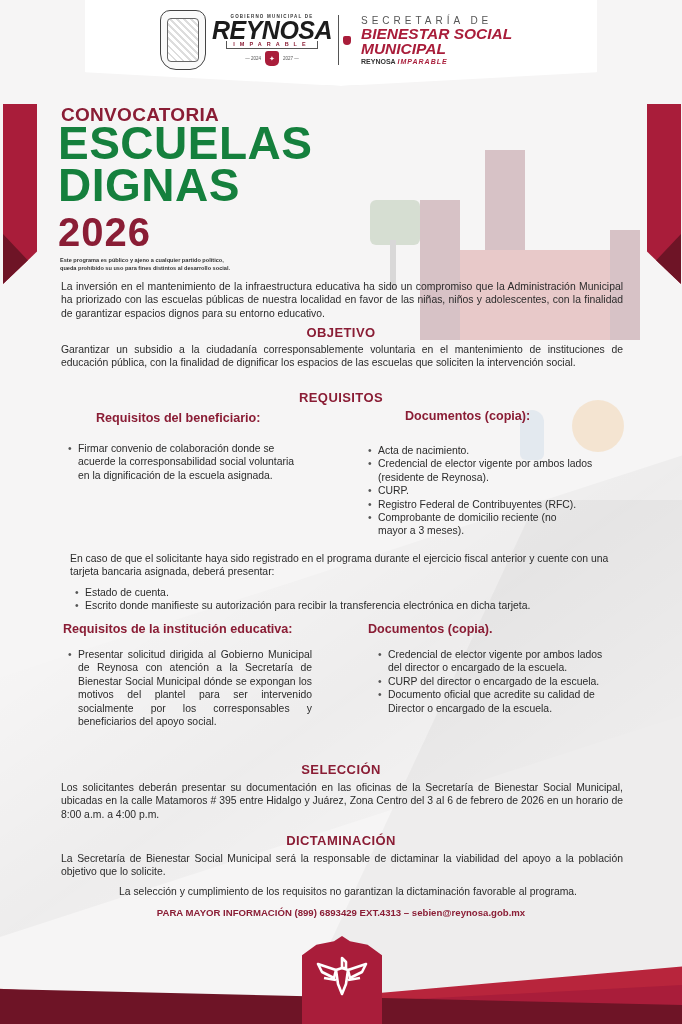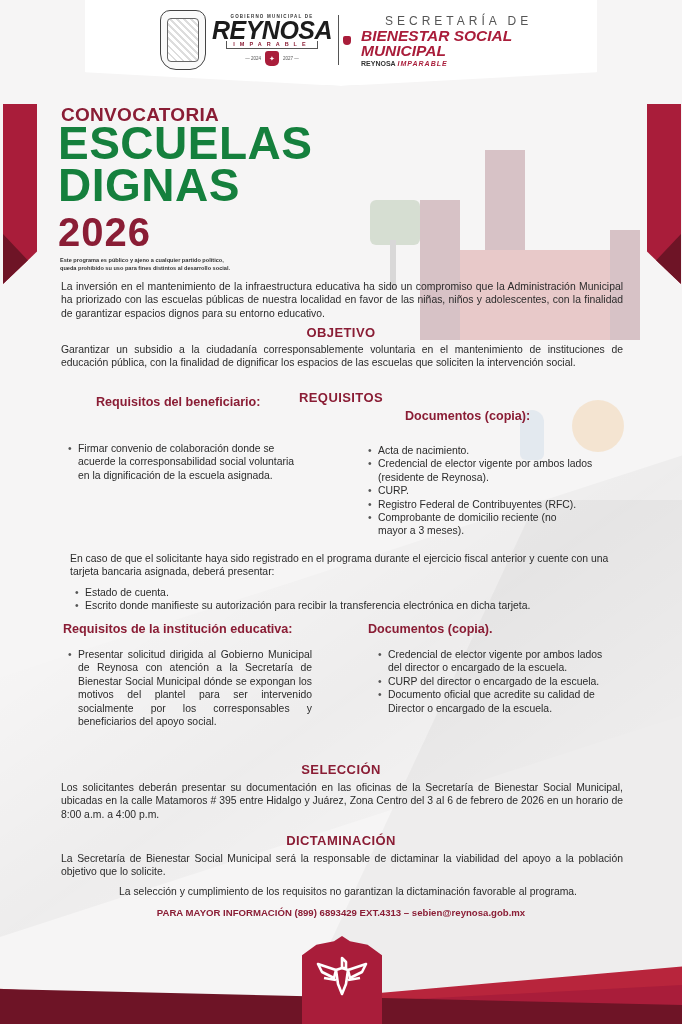--- a/index.html
+++ b/index.html
@@ -29,21 +29,21 @@
     .crest-inner { width: 32px; height: 44px; border: 1px solid #666; border-radius: 4px; background: repeating-linear-gradient(45deg, #ddd 0 2px, #fff 2px 5px); }
     .reynosa-block { display: flex; flex-direction: column; align-items: center; width: 112px; }
     .gob-label { font-size: 4.5px; letter-spacing: 1.2px; color: #333; font-weight: bold; }
     .reynosa-word { font-size: 25px; font-weight: 900; font-style: italic; color: #1c1c1c; letter-spacing: -0.5px; line-height: 22px; font-family: "Liberation Sans", sans-serif; }
     .imparable-frame { font-size: 5.5px; letter-spacing: 5px; color: #8a1d35; font-weight: bold; border: 1px solid #555; border-top: none; padding: 0 6px; line-height: 7px; }
     .years-row { display: flex; align-items: center; gap: 4px; font-size: 4.5px; color: #555; margin-top: 2px; }
     .mini-badge { width: 14px; height: 15px; background: #a91d3a; border-radius: 3px 3px 5px 5px; display: flex; align-items: center; justify-content: center; color: #fff; font-size: 7px; }
     .v-divider { width: 1px; height: 50px; background: #555; }
     .tiny-shield { width: 8px; height: 9px; background: #a91d3a; border-radius: 2px 2px 4px 4px; margin-left: -6px; }
     .secretaria-block { display: flex; flex-direction: column; }
-    .sec-label { font-size: 12px; letter-spacing: 4px; color: #555; margin-left: 24px; }
+    .sec-label { font-size: 10px; letter-spacing: 4px; color: #555; }
     .bien-word { font-size: 15.5px; font-weight: 900; font-style: italic; color: #a91d3a; line-height: 15px; }
     .reynosa-imp { font-size: 7px; font-weight: bold; color: #333; margin-top: 2px; }
     .reynosa-imp span { color: #a91d3a; font-style: italic; letter-spacing: 1px; }
 
     
     .ribbon { position: absolute; top: 104px; width: 34px; height: 180px; background: #a91d3a; }
     .ribbon-left { left: 3px; clip-path: polygon(0 0, 100% 0, 100% 82%, 0 100%); }
     .ribbon-left::after { content: ""; position: absolute; left: 0; top: 130px; width: 34px; height: 50px; background: #6e1426; clip-path: polygon(0 0, 100% 72%, 0 100%); }
     .ribbon-right { left: 647px; clip-path: polygon(0 0, 100% 0, 100% 100%, 0 82%); }
     .ribbon-right::after { content: ""; position: absolute; left: 0; top: 130px; width: 34px; height: 50px; background: #6e1426; clip-path: polygon(100% 0, 100% 100%, 0 72%); }
@@ -137,21 +137,21 @@
     <div>queda prohibido su uso para fines distintos al desarrollo social.</div>
   </div>
 
   <p class="text justify" style="left:61px;top:280px;width:562px;">La inversión en el mantenimiento de la infraestructura educativa ha sido un compromiso que la Administración Municipal ha priorizado con las escuelas públicas de nuestra  localidad en favor de las niñas, niños y adolescentes, con la finalidad de garantizar espacios dignos para su entorno educativo.</p>
 
   <div class="section-title" style="left:0;width:682px;top:325px;">OBJETIVO</div>
   <p class="text justify" style="left:61px;top:343px;width:562px;">Garantizar un subsidio a la ciudadanía corresponsablemente voluntaria en el mantenimiento de instituciones de educación pública, con la finalidad de dignificar los espacios de las escuelas que soliciten la intervención social.</p>
 
   <div class="section-title" style="left:0;width:682px;top:390px;">REQUISITOS</div>
 
-  <div class="sub-title" style="left:63px;top:395px;padding-left:33px;">Requisitos del beneficiario:</div>
+  <div class="sub-title" style="left:63px;top:411px;padding-left:33px;">Requisitos del beneficiario:</div>
   <ul class="bullets text" style="left:68px;top:442px;width:240px;">
     <li>Firmar convenio de colaboración donde se acuerde la corresponsabilidad social voluntaria en la dignificación de la escuela asignada.</li>
   </ul>
 
   <div class="sub-title" style="left:358px;top:409px;padding-left:47px;">Documentos (copia):</div>
   <ul class="bullets text" style="left:368px;top:444px;width:250px;">
     <li>Acta de nacimiento.</li>
     <li>Credencial de elector vigente por ambos lados (residente de Reynosa).</li>
     <li>CURP.</li>
     <li>Registro Federal de Contribuyentes (RFC).</li>

